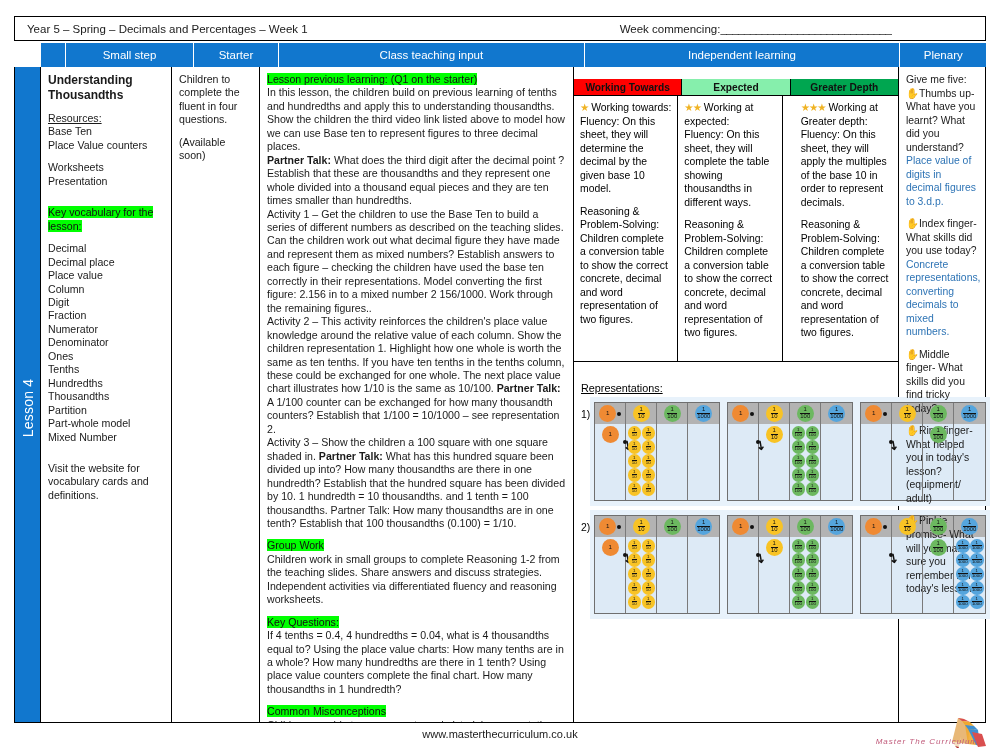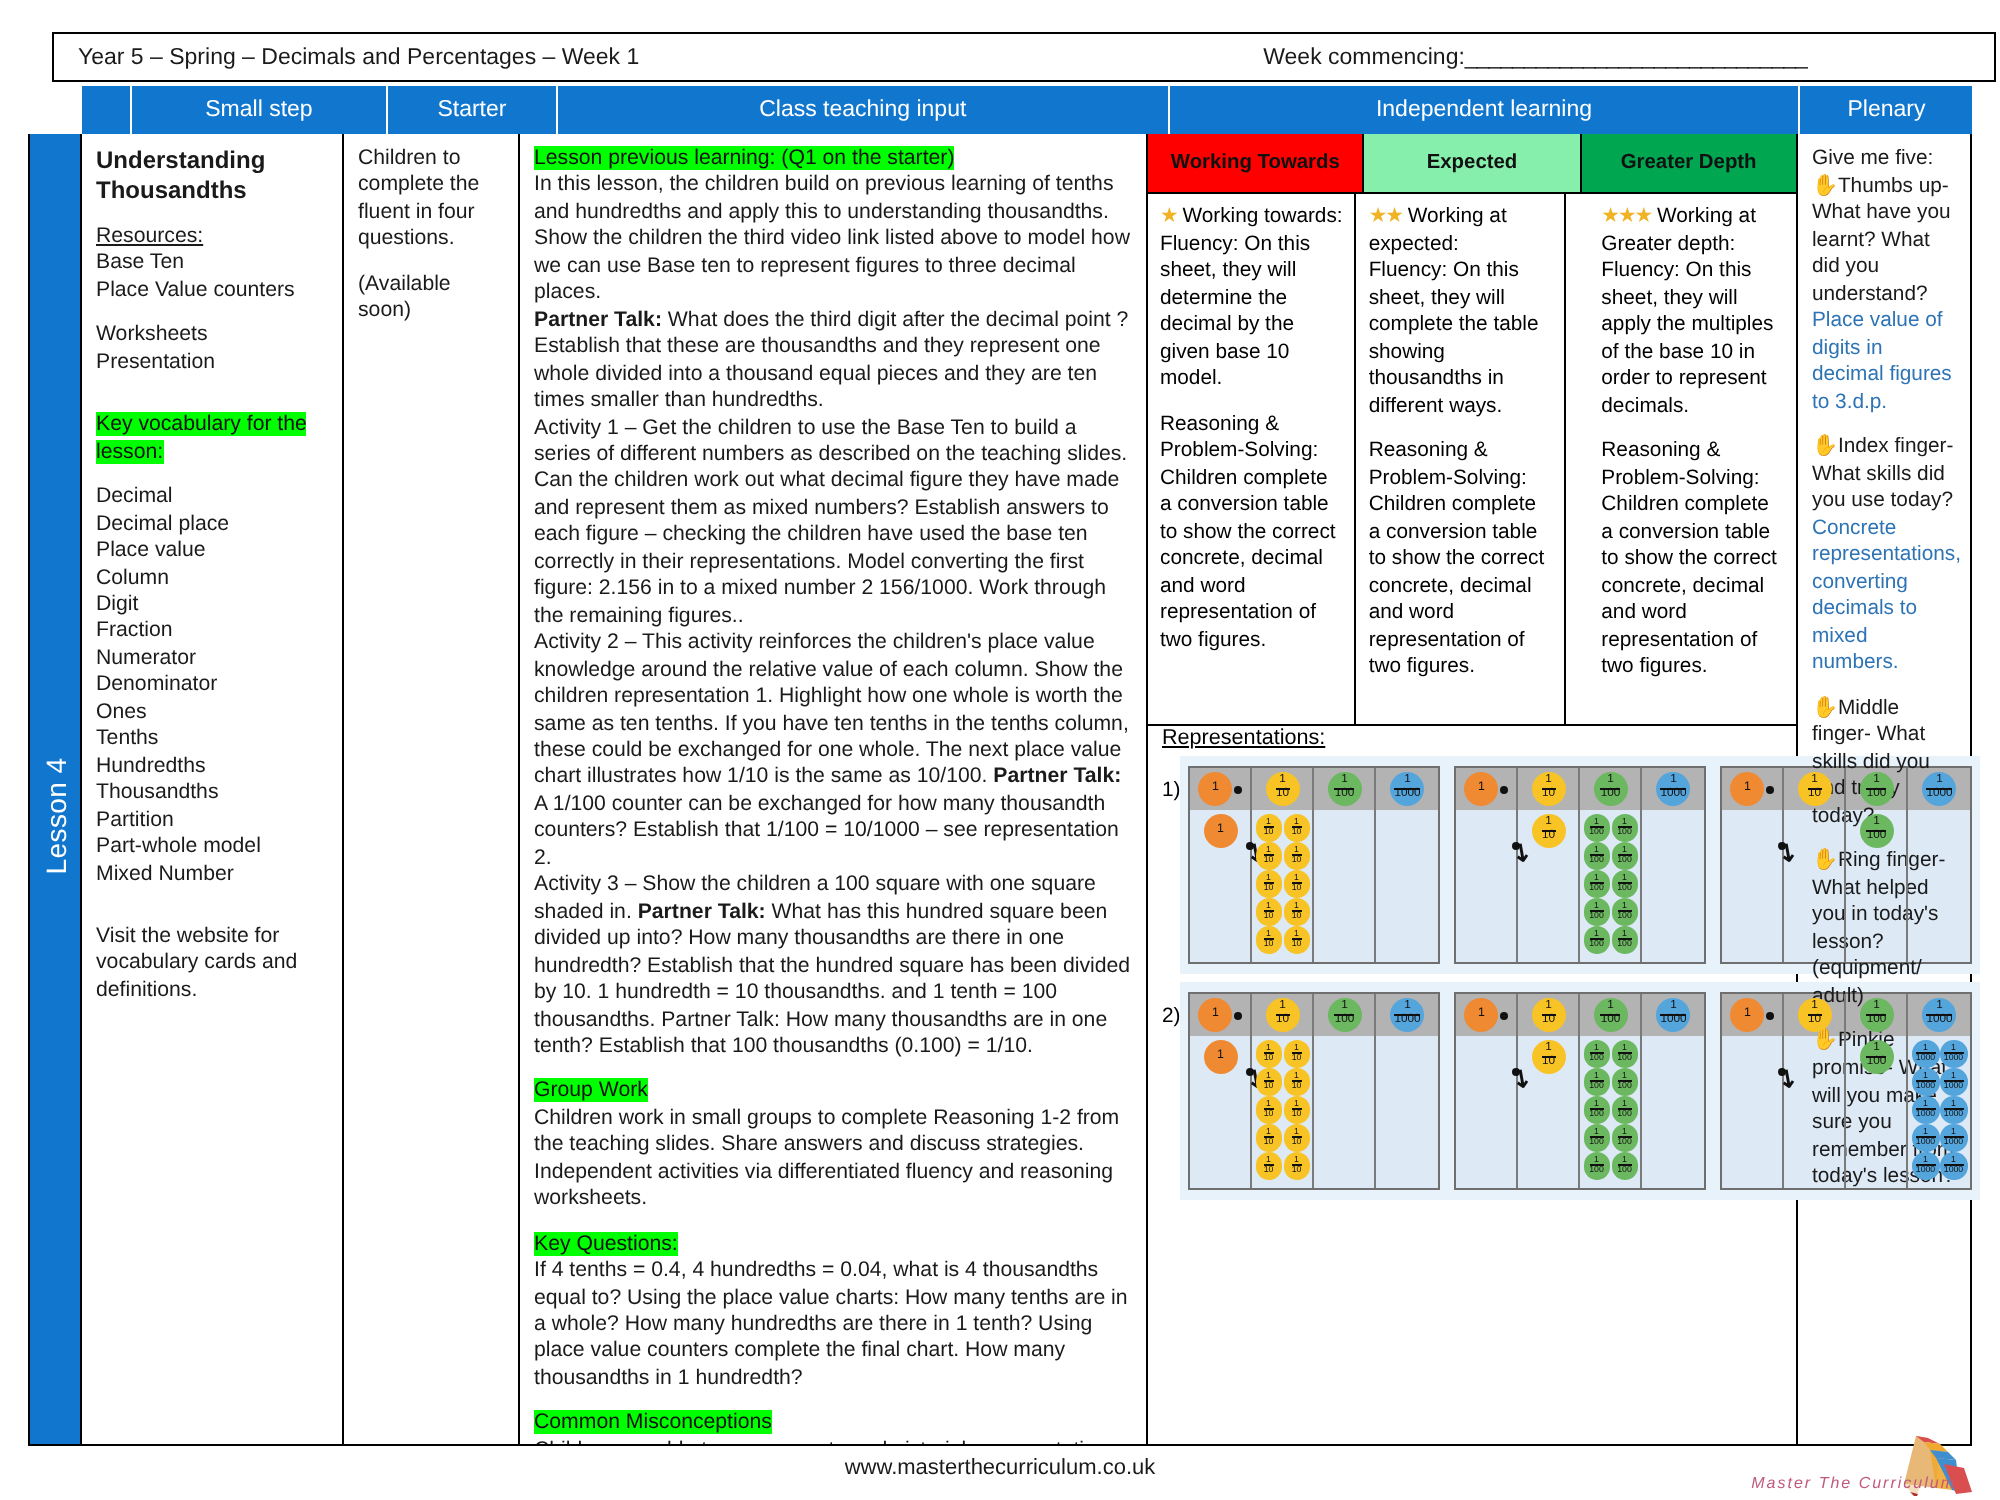--- a/index.html
+++ b/index.html
@@ -12,21 +12,21 @@
   }
   .page {
     position: relative;
     width: 1000px; height: 750px;
     background: #fff;
   }
 
   
   .titlebar {
     position: absolute;
-    left: 26px; top: 16px;
+    left: 14px; top: 16px;
     width: 972px; height: 25px;
     border: 1px solid #000;
     background: #fff;
     display: flex;
     align-items: center;
     font-size: 11.5px;
     color: #1a1a1a;
   }
   .title-left { padding-left: 12px; white-space: nowrap; }
   .title-right { margin-left: 312px; white-space: nowrap; }
@@ -100,22 +100,23 @@
   .hl { background: #00ff00; color: #111; }
   .b  { font-weight: bold; }
   .u  { text-decoration: underline; }
   .gap { height: 9px; }
   p.t { margin: 0; }
   .title-strong { font-weight: bold; font-size: 12px; line-height: 1.25; }
 
   
   .indep-head {
     display: flex;
-    height: 30px;
+    height: 17px;
     width: 100%;
+    margin-top: 12px;
   }
   .ih {
     flex: 1 1 0;
     display: flex; align-items: center; justify-content: center;
     font-size: 10.2px; font-weight: bold; color: #111;
     border-right: 1px solid #000;
     border-bottom: 1px solid #000;
   }
   .ih:last-child { border-right: none; }
   .ih-wt { background: #ff0000; }
@@ -127,21 +128,21 @@
     flex: 1 1 0;
     border-right: 1px solid #000;
     padding: 5px 6px;
     font-size: 10.4px;
     line-height: 1.3;
     overflow: hidden;
   }
   .ib:last-child { border-right: none; margin-left: 12px; }
   .star { color: #f0b323; letter-spacing: -1px; }
 
-  .reps-wrap { padding: 0 7px 0 7px; border-top: 1px solid #000; }
+  .reps-wrap { padding: 20px 7px 0 7px; border-top: 1px solid #000; }
   .reps-title { font-size: 10.8px; text-decoration: underline; margin-bottom: 3px; }
 
   
   .rep-row { display: flex; align-items: flex-start; margin-bottom: 4px; }
   .rep-num { width: 14px; font-size: 10.4px; padding-top: 12px; }
   .rep-panel {
     background: #e8f2fb;
     padding: 5px 4px;
     display: flex;
     gap: 7px;

